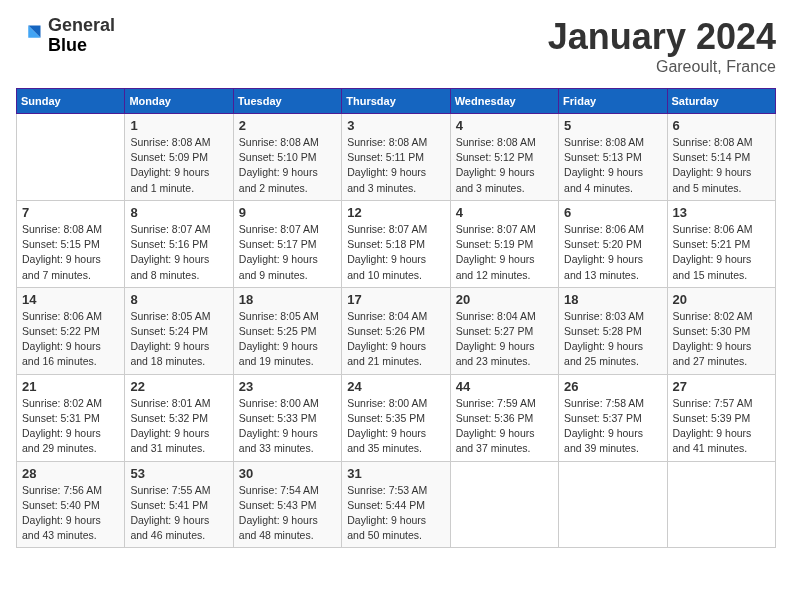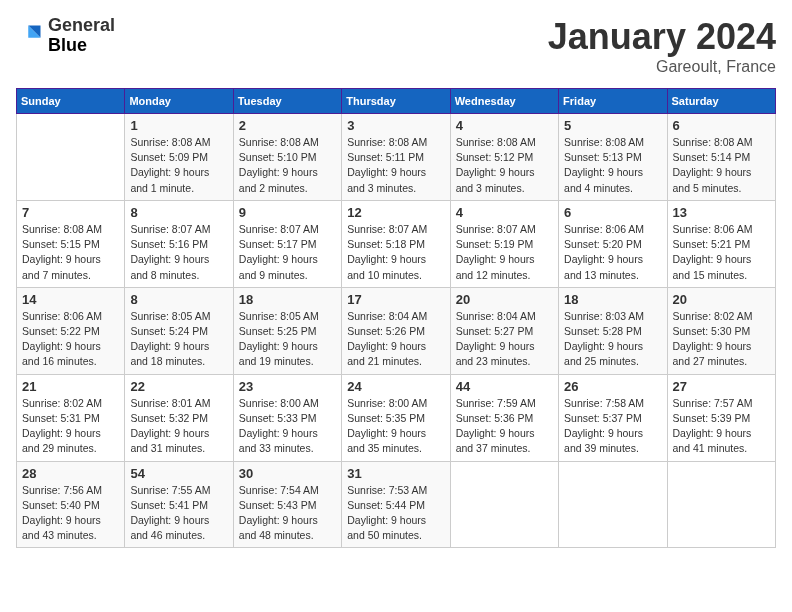--- a/index.html
+++ b/index.html
@@ -245,21 +245,21 @@
           <span class="day-number">27</span>
           <div class="day-info">Sunrise: 7:57 AM<br>Sunset: 5:39 PM<br>Daylight: 9 hours and 41 minutes.</div>
         </td>
       </tr>
       <tr>
         <td>
           <span class="day-number">28</span>
           <div class="day-info">Sunrise: 7:56 AM<br>Sunset: 5:40 PM<br>Daylight: 9 hours and 43 minutes.</div>
         </td>
         <td>
-          <span class="day-number">54</span>
+          <span class="day-number">53</span>
           <div class="day-info">Sunrise: 7:55 AM<br>Sunset: 5:41 PM<br>Daylight: 9 hours and 46 minutes.</div>
         </td>
         <td>
           <span class="day-number">30</span>
           <div class="day-info">Sunrise: 7:54 AM<br>Sunset: 5:43 PM<br>Daylight: 9 hours and 48 minutes.</div>
         </td>
         <td>
           <span class="day-number">31</span>
           <div class="day-info">Sunrise: 7:53 AM<br>Sunset: 5:44 PM<br>Daylight: 9 hours and 50 minutes.</div>
         </td>

